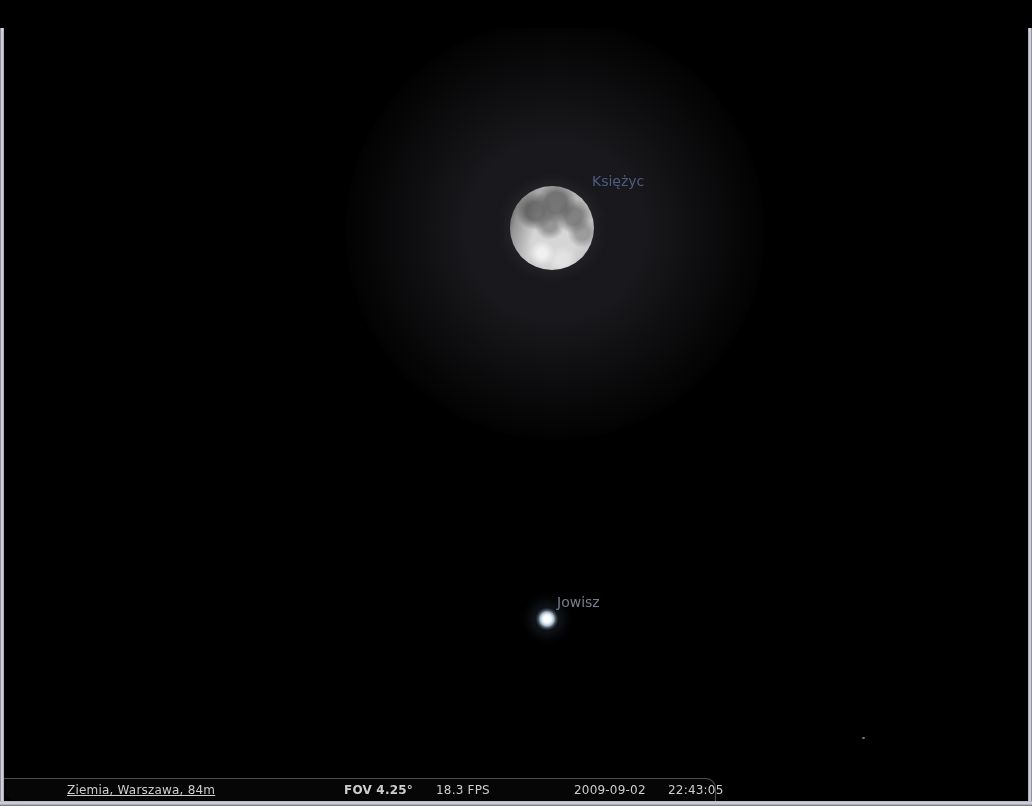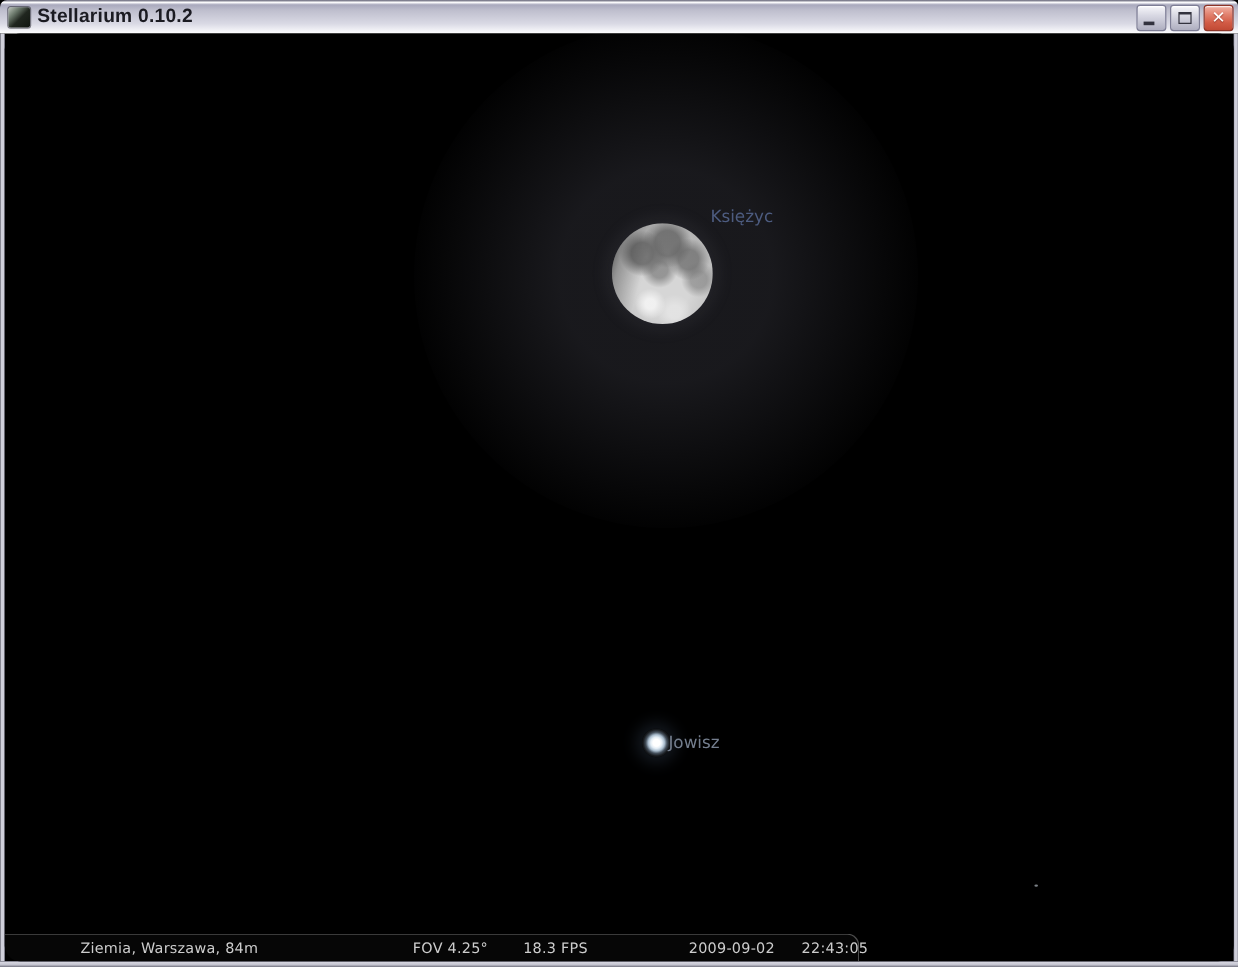--- a/index.html
+++ b/index.html
@@ -98,21 +98,21 @@
     content:"";position:absolute;left:0;top:0;width:100%;height:100%;border-radius:50%;
     background:
       linear-gradient(105deg, rgba(0,0,0,.58) 0%, rgba(0,0,0,.22) 14%, rgba(0,0,0,0) 34%),
       radial-gradient(circle at 54% 48%, rgba(0,0,0,0) 0 72%, rgba(0,0,0,.45) 96%);
   }
   .obj-label{
     position:absolute;font-size:14px;line-height:1;white-space:nowrap;
     font-family:"DejaVu Sans",sans-serif;
   }
   .moon-label{left:588px;top:146px;color:#4d5c80;}
-  .jupiter-label{left:553px;top:584px;color:#747e8e;text-align:right;}
+  .jupiter-label{left:553px;top:567px;color:#747e8e;text-align:right;}
   .jupiter{
     position:absolute;left:531px;top:579px;width:24px;height:24px;border-radius:50%;
     background:radial-gradient(circle,
       #ffffff 0 17%, #e3edf5 28%, #a9bccd 40%, #45505c 52%, #191c20 64%, rgba(0,0,0,0) 80%);
     box-shadow:0 0 12px 5px rgba(110,140,180,.18);
   }
   .faint-star{
     position:absolute;left:858px;top:709px;width:3px;height:2px;border-radius:50%;
     background:#9aa0a8;opacity:.8;
   }
@@ -120,46 +120,31 @@
   
   .statusbar{
     position:absolute;left:0;bottom:0;width:712px;height:23px;box-sizing:border-box;
     background:#060606;
     border:1px solid #4d4d4d;border-left:none;border-bottom:none;
     border-top-right-radius:10px;
   }
   .statusbar span{
     position:absolute;top:4px;font-size:12px;color:#cdcdcd;letter-spacing:.2px;
   }
-  .st-location{left:63px;}
-  .st-fov{left:340px;}
+  .st-location{left:63px;text-decoration:underline;}
+  .st-fov{left:340px;font-weight:bold;}
   .st-fps{left:432px;}
   .st-date{left:570px;}
   .st-time{left:664px;}
 </style>
 </head>
 <body>
 
 <div class="window">
 
-  <div class="titlebar">
-    <div class="app-icon"></div>
-    <div class="title-text">Stellarium 0.10.2</div>
-    <div class="win-buttons">
-      <button class="win-btn">
-        <span class="min-glyph"></span>
-      </button>
-      <button class="win-btn">
-        <span class="max-glyph"></span>
-      </button>
-      <button class="win-btn close">
-        <span class="close-x">✕</span>
-      </button>
-    </div>
-  </div>
 
   <div class="frame-left"></div>
   <div class="frame-right"></div>
   <div class="frame-bottom"></div>
 
   <div class="sky">
 
     <div class="moon-halo"></div>
 
     <div class="moon"></div>

